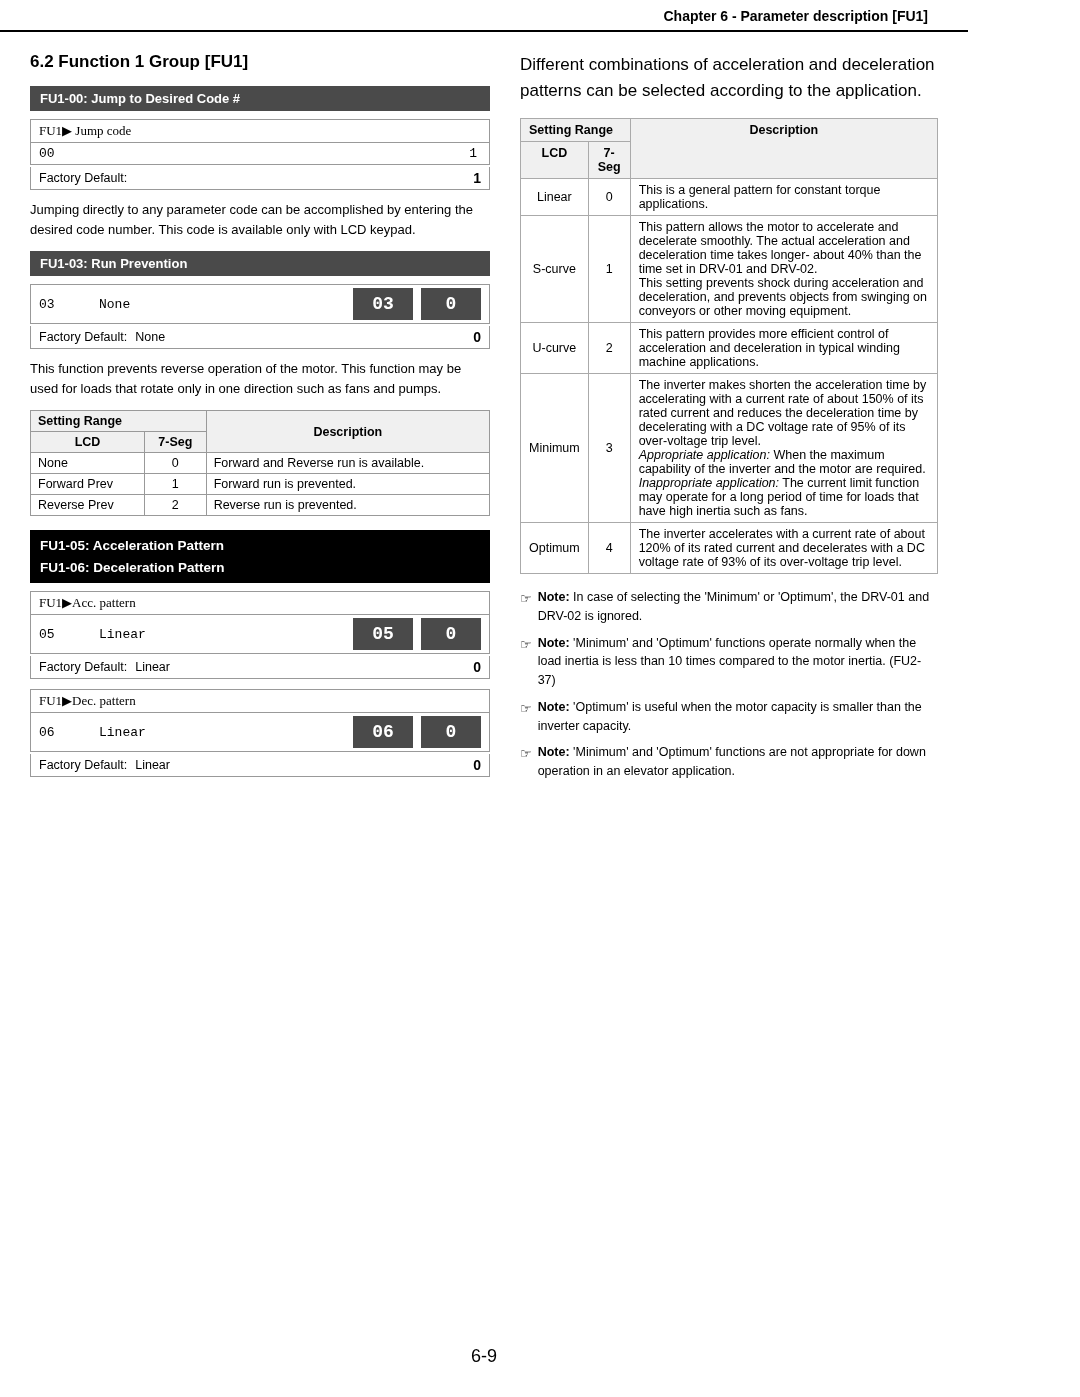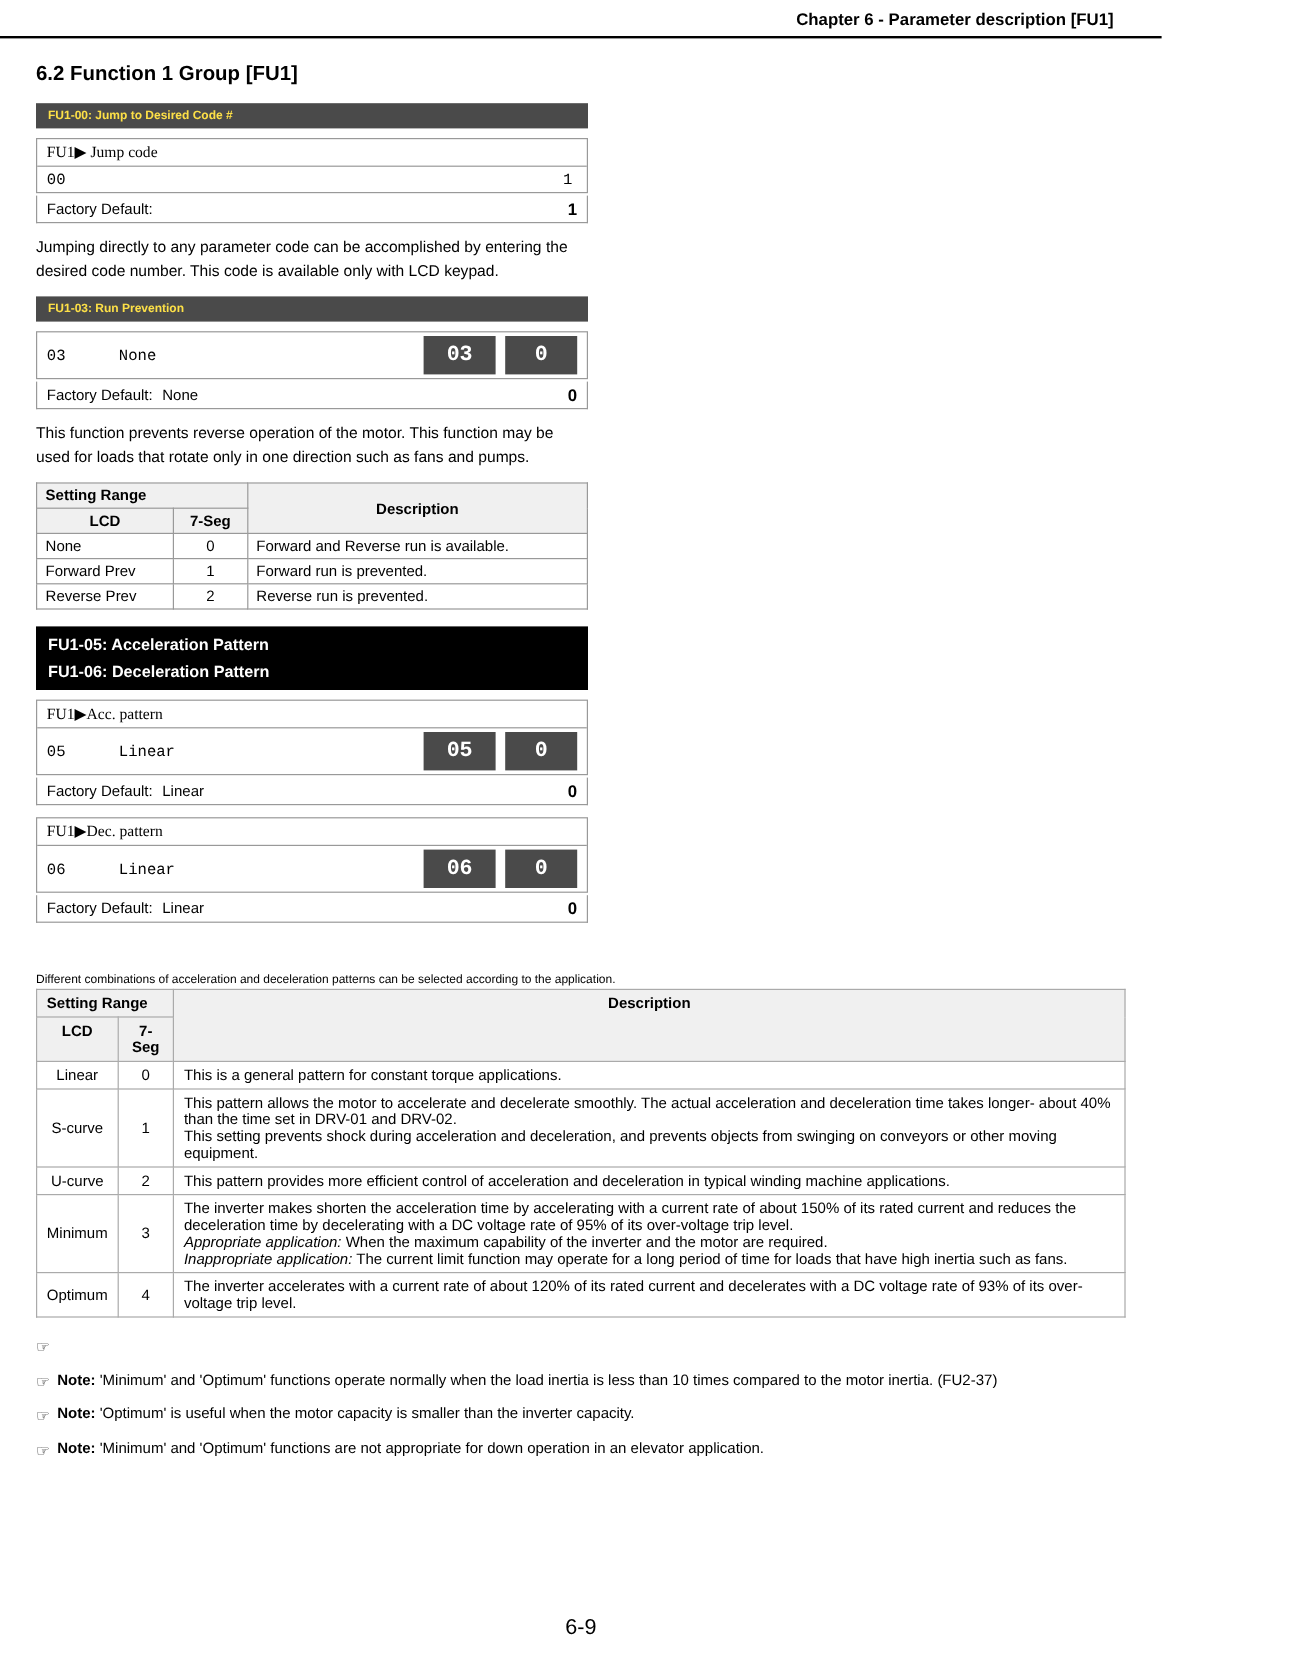--- a/index.html
+++ b/index.html
@@ -21,43 +21,43 @@
     .page-header {
       border-bottom: 2px solid #000;
       text-align: right;
       padding: 8px 40px 6px 40px;
       font-size: 14px;
       font-weight: bold;
     }
     
     .content {
       display: flex;
-      flex-direction: column;
+      flex-direction: row;
       padding: 20px 30px 20px 30px;
       gap: 30px;
     }
     .left-col {
       width: 460px;
       flex-shrink: 0;
     }
     .right-col {
       flex: 1;
     }
     
     .section-title {
       font-size: 17px;
       font-weight: bold;
       margin-bottom: 14px;
     }
     
     .banner {
       background: #4a4a4a;
-      color: #fde047;
-      font-weight: bold;
-      font-size: 10px;
+      color: #ffffff;
+      font-weight: bold;
+      font-size: 13px;
       padding: 5px 10px;
       margin-bottom: 8px;
     }
     
     .code-box {
       border: 1px solid #999;
       margin-bottom: 2px;
     }
     .code-box-header {
       display: flex;
@@ -161,23 +161,23 @@
       display: flex;
       gap: 6px;
       align-items: flex-start;
     }
     .note-icon {
       font-size: 13px;
       flex-shrink: 0;
       margin-top: 1px;
     }
     .right-intro {
-      font-size: 10px;
+      font-size: 17px;
       line-height: 1.5;
-      margin-bottom: 0;
+      margin-bottom: 15px;
     }
     
     .page-footer {
       text-align: center;
       font-size: 18px;
       padding: 10px;
       position: absolute;
       bottom: 20px;
       width: 100%;
     }
@@ -361,20 +361,21 @@
       <td class="center">Optimum</td>
       <td class="center">4</td>
       <td>The inverter accelerates with a current rate of about 120% of its rated current and decelerates with a DC voltage rate of 93% of its over-voltage trip level.</td>
     </tr>
           </tbody>
       </table>
 
       <div id="notes-container">
           <div class="note-item">
       <span class="note-icon">☞</span>
+      <span><strong>Note:</strong> In case of selecting the 'Minimum' or 'Optimum', the DRV-01 and DRV-02 is ignored.</span>
     </div>
           <div class="note-item">
       <span class="note-icon">☞</span>
       <span><strong>Note:</strong> 'Minimum' and 'Optimum' functions operate normally when the load inertia is less than 10 times compared to the motor inertia. (FU2-37)</span>
     </div>
           <div class="note-item">
       <span class="note-icon">☞</span>
       <span><strong>Note:</strong> 'Optimum' is useful when the motor capacity is smaller than the inverter capacity.</span>
     </div>
           <div class="note-item">

